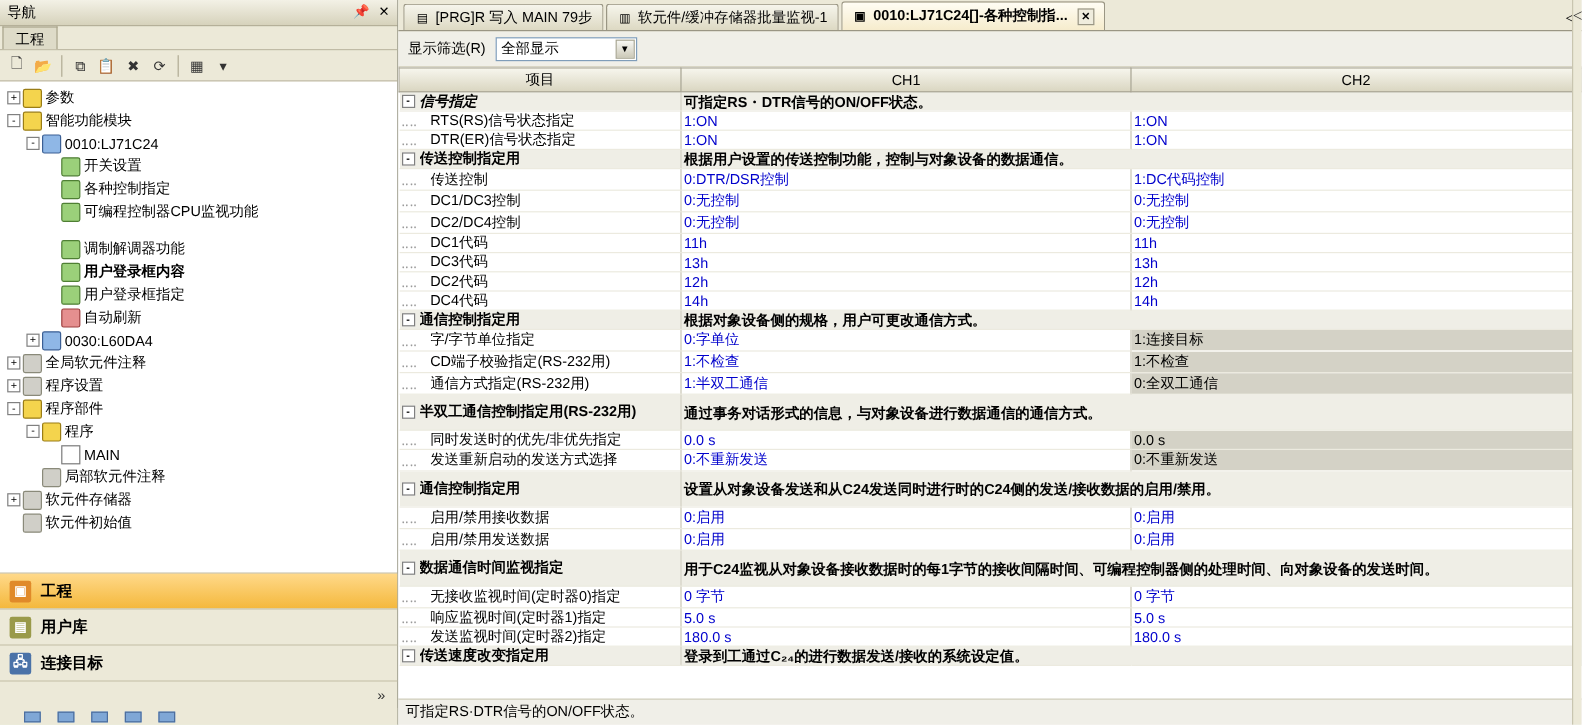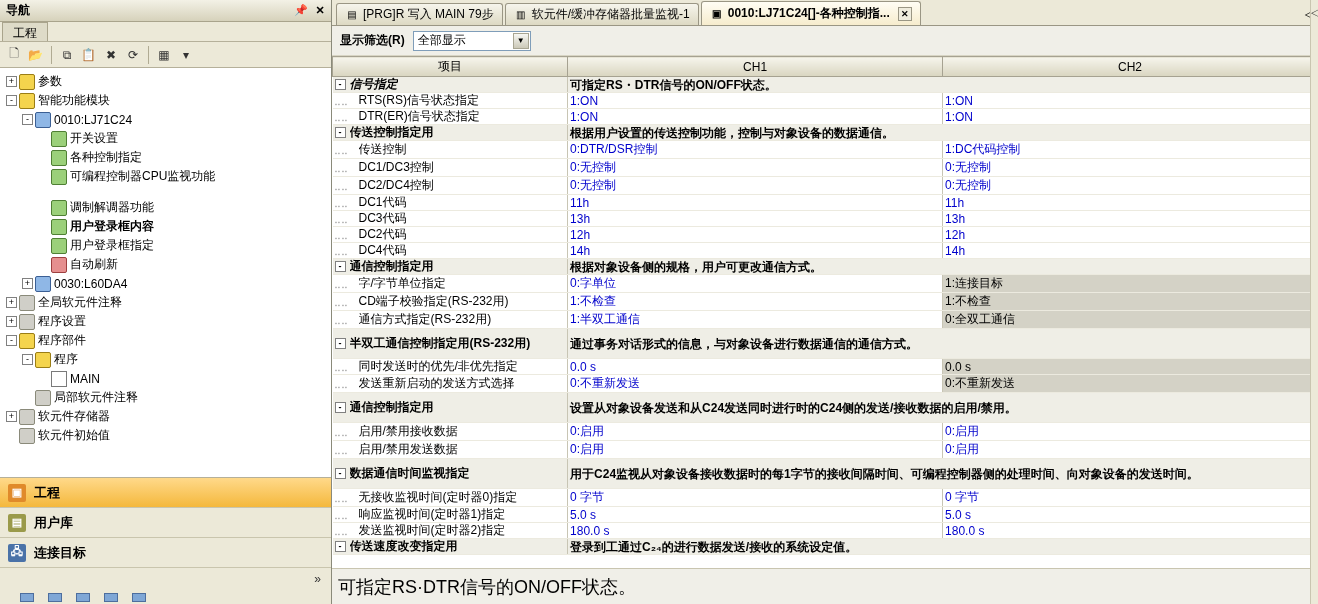--- a/index.html
+++ b/index.html
@@ -20,21 +20,21 @@
     background: #ece9d8;
     border-right: 1px solid #8a8a7a;
     display: flex; flex-direction: column;
   }
   #nav-title {
     height: 22px;
     background: linear-gradient(to bottom, #f3f1e6, #d6d2bb);
     border-bottom: 1px solid #a9a48c;
     display: flex; align-items: center;
     padding-left: 6px;
-    font-size: 12px; font-weight: bold;
+    font-size: 12px; font-weight: normal;
   }
   #nav-title .title-text { flex: 1; }
   #nav-title .tbtn {
     width: 16px; height: 16px; margin-right: 3px;
     display: flex; align-items: center; justify-content: center;
     font-size: 11px; line-height: 1;
   }
   #nav-tab-row {
     height: 20px; background: #ece9d8;
     border-bottom: 1px solid #b5b09a;
@@ -135,21 +135,21 @@
   }
   .wtab .tico { width: 14px; height: 14px; margin-right: 4px; display:flex;align-items:center;justify-content:center;font-size:10px;}
   .wtab .xbtn { margin-left:8px; width:14px;height:14px; border:1px solid #9a9684; background:#efecdd; font-size:9px; display:flex;align-items:center;justify-content:center;}
   #tabstrip .scroll-right { position:absolute; right:4px; bottom:4px; font-size:12px; }
 
   #filterbar {
     height: 30px; background:#f0efe8;
     display: flex; align-items: center; padding-left: 8px; gap: 8px;
     border-bottom: 1px solid #d8d5c4;
   }
-  #filterbar .lab { font-size: 12px; font-weight: bold; }
+  #filterbar .lab { font-size: 12px; }
   #filter-select {
     width: 118px; height: 20px;
     border: 1px solid #7f9db9; background:#fff;
     display:flex; align-items:center; font-size: 12px; padding-left:4px;
     position: relative;
   }
   #filter-select .arrowbox {
     position:absolute; right:1px; top:1px; width:16px; height:16px;
     background: linear-gradient(to bottom,#f7f7f3,#ccc9b8);
     border:1px solid #a8a592;
@@ -190,22 +190,22 @@
   tr.group td { background: #efeee6; font-weight: bold; }
   tr.group td.desc { color: #000; font-weight: bold; }
   tr.sub td { background: #ffffff; }
   tr.sub td.val { color: #0000cc; }
   tr.sub td.val2 { color: #0000cc; }
   td.grey { background: #d4d2c6 !important; color: #000 !important; }
   td.desc { background: #efeee6; font-weight: bold; white-space: normal; line-height: 14px; }
   tr.tall td { height: 30px; }
 
   #statusbar {
-    height: 36px; border-top: 1px solid #c9c5b0; background:#f0efe8;
-    display: flex; align-items: center; padding-left: 6px; font-size: 18px;
+    height: 22px; border-top: 1px solid #c9c5b0; background:#f0efe8;
+    display: flex; align-items: center; padding-left: 6px; font-size: 12px;
   }
   #right-edge {
     position:absolute; right:0; top:0; width:8px; height:604px;
     background:#ece9d8; border-left:1px solid #c9c5b0;
   }
   .arrow-left { font-size: 11px; color:#333; }
 </style>
 </head>
 <body>
 

